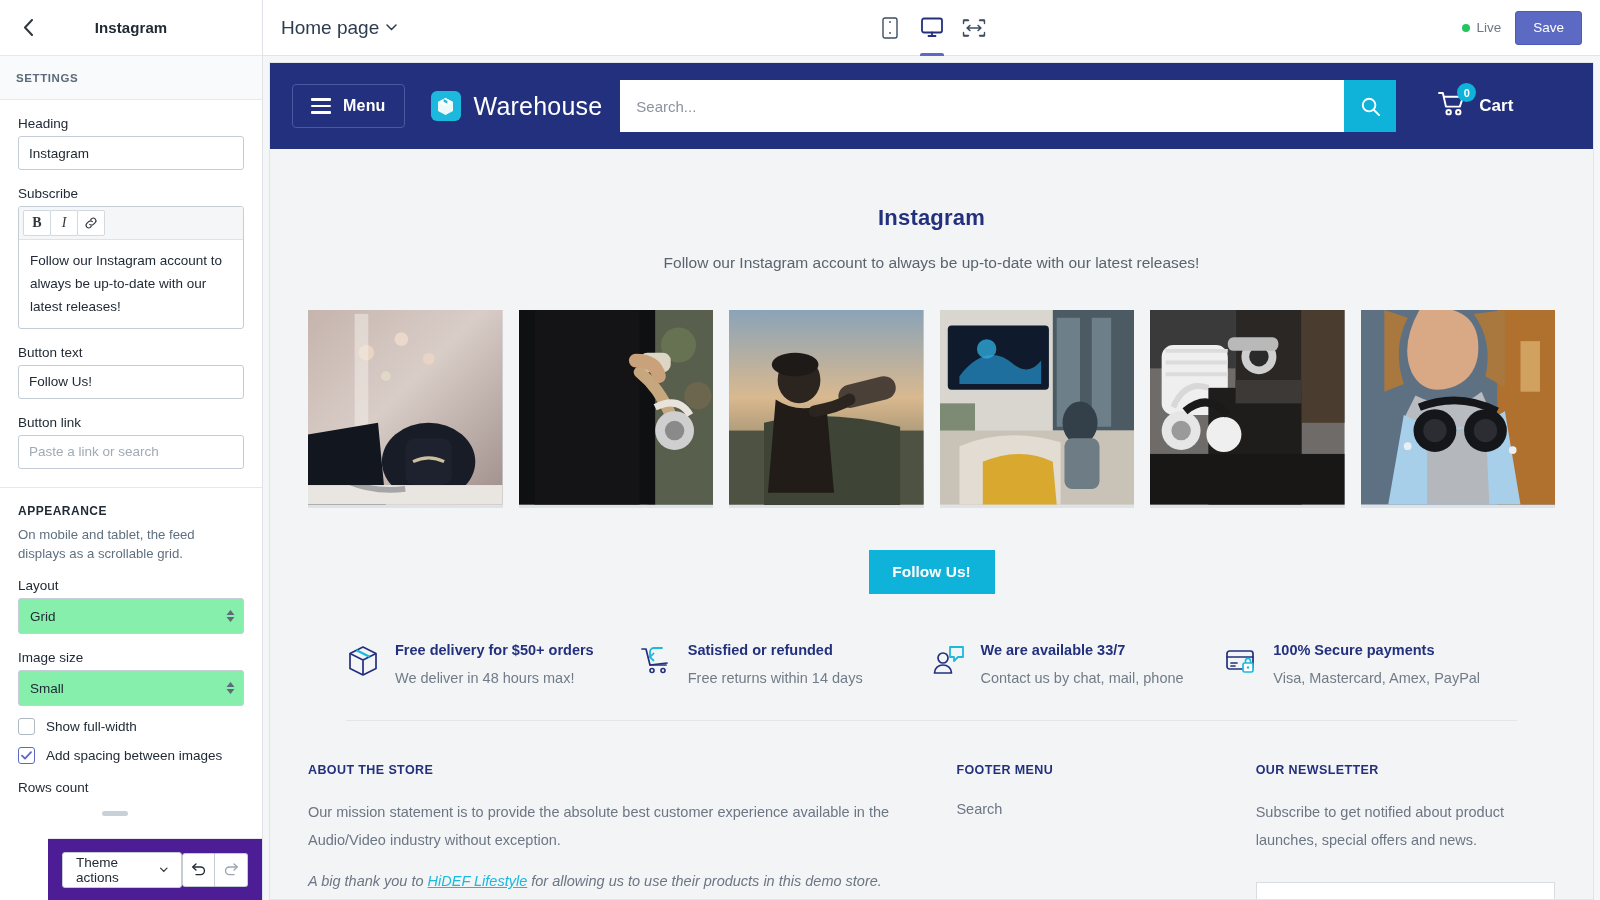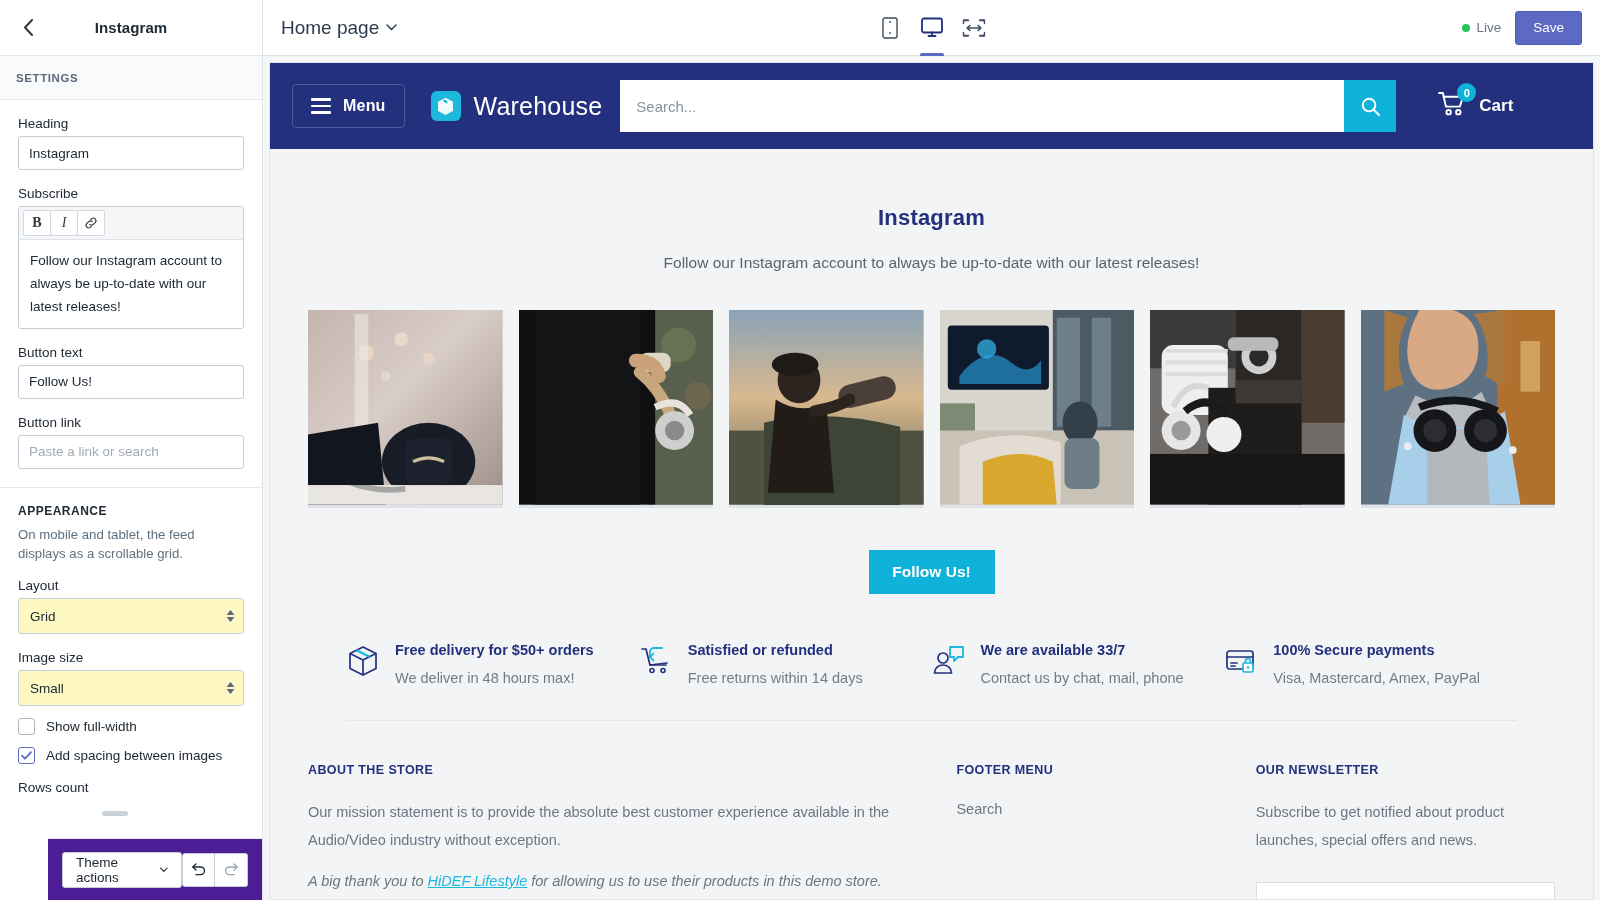--- a/index.html
+++ b/index.html
@@ -98,21 +98,21 @@
   }
   .block-title {
     font-size: 12px; font-weight: 700; letter-spacing: .5px;
     color: #212b36; text-transform: uppercase; margin-bottom: 7px;
   }
 
   .select-wrap { position: relative; }
   .select-box {
     width: 100%; height: 36px;
     border: 1px solid #c4cdd5; border-radius: 3px;
-    background: #fef9c3;
+    background: #86efac;
     font-size: 13.5px; color: #212b36;
     padding: 0 30px 0 11px;
     display: flex; align-items: center;
     cursor: pointer;
   }
   .select-arrows {
     position: absolute; right: 9px; top: 50%;
     transform: translateY(-50%);
     display: flex; flex-direction: column; gap: 2px;
     color: #5c6a7a; line-height: 0;

